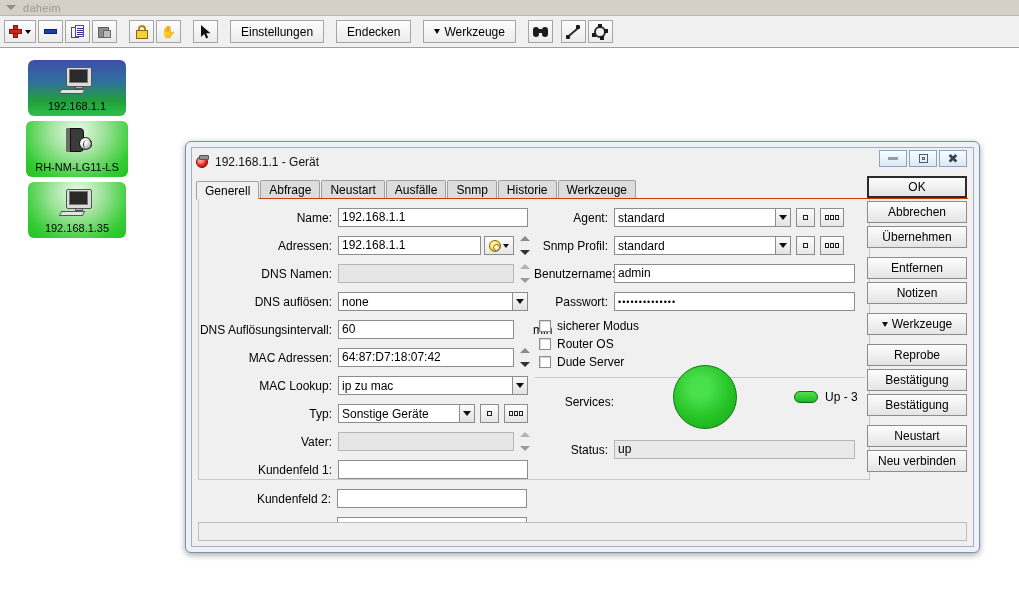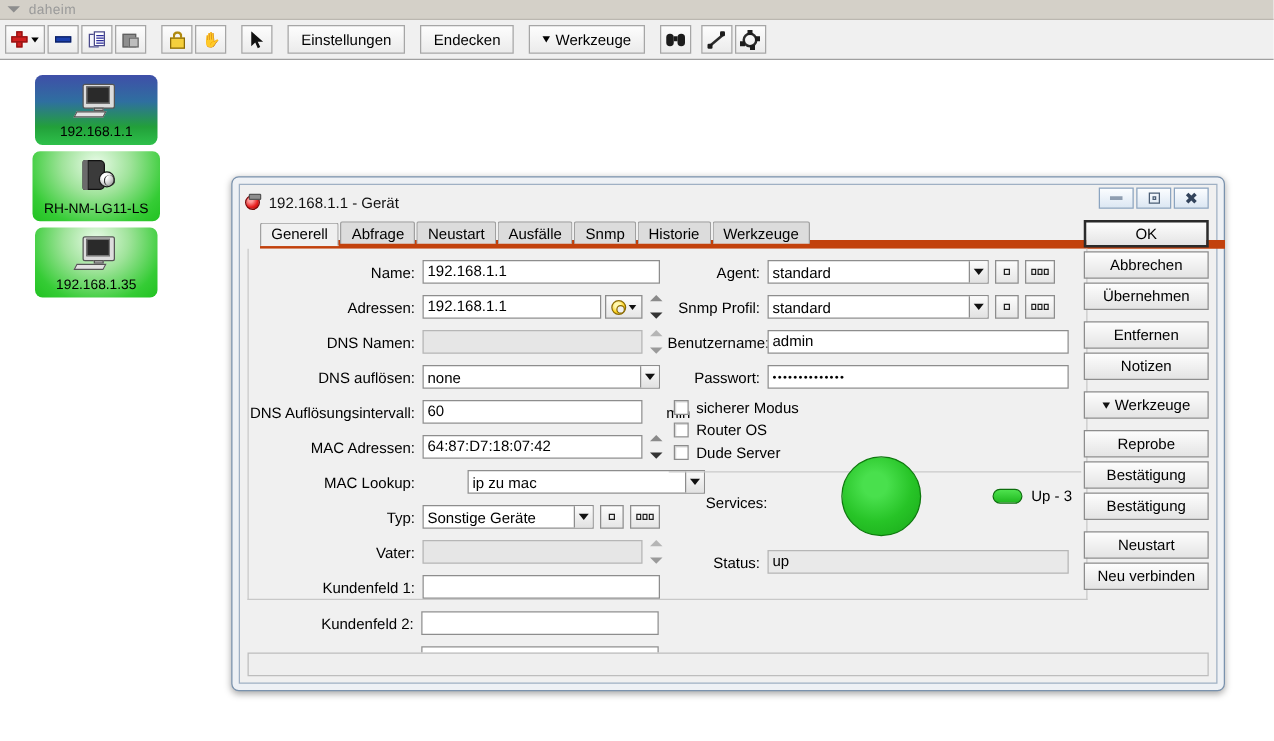--- a/index.html
+++ b/index.html
@@ -204,23 +204,23 @@
     background: linear-gradient(#fbfdff,#dce7f3);
     display:flex; align-items:center; justify-content:center;
     font-size:10px; color:#2d3f55; cursor:default;
   }
   .win-btn .dash { width:10px; height:3px; background:#8e9db0; }
   .win-btn .sq { width:9px; height:9px; border:1px solid #4b5e75; position:relative;}
   .win-btn .sq:after{content:"";position:absolute;inset:2px;border:1px solid #4b5e75;}
 
   
   .tabs {
-    position:absolute; left:16px; top:32px; height:19px;
-    display:flex; align-items:center;
-    border-bottom:7px solid #c2410c;
+    position:absolute; left:4px; top:32px; height:19px;
+    display:flex; align-items:flex-start;
+    border-bottom:1px solid #c2410c;
     width: 772px;
   }
   .tab {
     height:18px; padding:0 8px;
     display:flex; align-items:center;
     font-size:12px; color:#000;
     background: #dcdcdc;
     border:1px solid #a0a0a0; border-bottom:none;
     margin-right:1px; cursor:default;
     border-radius:2px 2px 0 0;
@@ -574,21 +574,21 @@
 
           <div class="fld-row" style="left:0; top:149px;">
             <span class="fld-label" style="width:139px;">MAC Adressen:</span>
             <span class="txtin" style="width:176px;">64:87:D7:18:07:42</span>
             <span class="spin">
                 <i class="up"></i>
                 <i class="dn"></i>
               </span>
           </div>
 
-          <div class="fld-row" style="left:0; top:177px;gap:36px;">
+          <div class="fld-row" style="left:0; top:177px;">
             <span class="fld-label" style="width:139px;">MAC Lookup:</span>
             <span class="combo" style="width:190px;">
               <span>ip zu mac</span>
               <span class="cb-arrow">
                   <i></i>
                 </span>
             </span>
           </div>
 
           <div class="fld-row" style="left:0; top:205px;">

